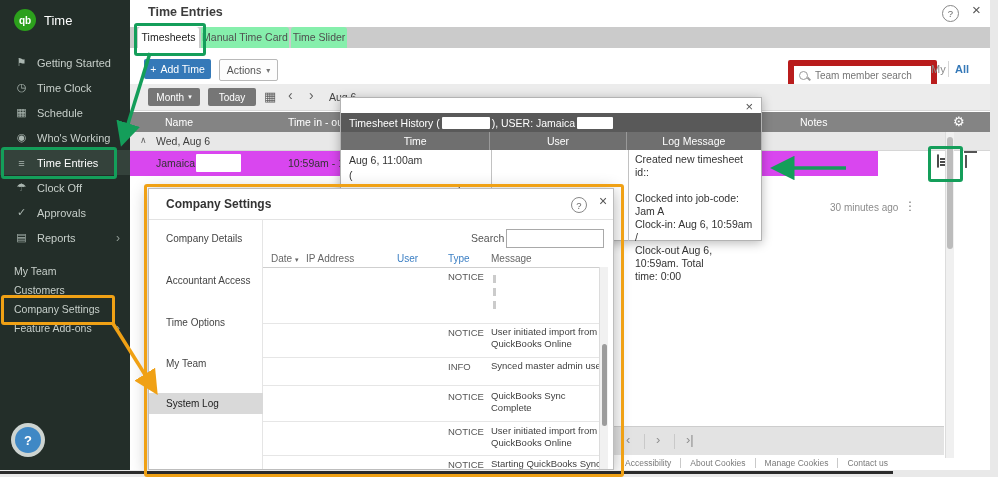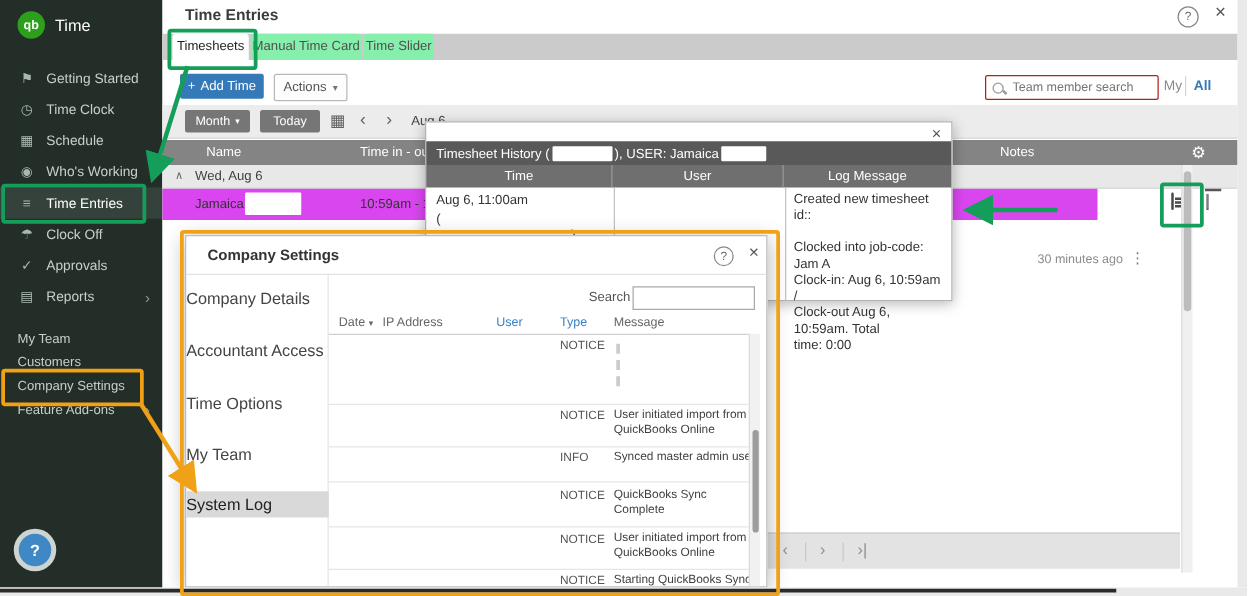--- a/index.html
+++ b/index.html
@@ -31,21 +31,21 @@
   .tabstrip{position:absolute;left:0;top:27px;width:860px;height:21px;background:#cbcbcb;}
   .tab{position:absolute;top:0;height:21px;line-height:21px;text-align:center;font-size:10.5px;
        color:#4f4f4f;background:#86efac;border-radius:3px 3px 0 0;cursor:pointer;}
   .tab.active{background:#fff;color:#222;}
   .btn-blue{position:absolute;background:#3579b8;color:#fff;border-radius:2px;font-size:10.5px;
             display:flex;align-items:center;justify-content:center;gap:4px;cursor:pointer;}
   .btn-ghost{position:absolute;background:#fdfdfd;border:1px solid #b9b9b9;color:#555;border-radius:2px;
              font-size:10.5px;display:flex;align-items:center;justify-content:center;gap:5px;cursor:pointer;}
   .btn-dark{position:absolute;background:#767676;color:#fff;border-radius:2px;font-size:10px;
             display:flex;align-items:center;justify-content:center;gap:4px;cursor:pointer;}
-  .search-box{position:absolute;left:658px;top:60px;width:132px;height:18px;border:1px solid #b91c1c;
+  .search-box{position:absolute;left:658px;top:60px;width:132px;height:18px;border:6px solid #b91c1c;
               border-radius:2px;background:#fff;display:flex;align-items:center;padding-left:5px;gap:5px;}
   .search-box input{border:none;outline:none;flex:1;font-size:10px;font-family:"Liberation Sans",sans-serif;
                     color:#444;background:transparent;min-width:0;}
   .magnifier{width:7px;height:7px;border:1.5px solid #9a9a9a;border-radius:50%;position:relative;flex:none;}
   .magnifier::after{content:"";position:absolute;width:4px;height:1.5px;background:#9a9a9a;
                     transform:rotate(45deg);right:-4px;bottom:-1px;}
   .datenav{position:absolute;left:0;top:84px;width:860px;height:27px;background:#ececec;
            border-bottom:1px solid #d8d8d8;box-sizing:border-box;}
   .thead{position:absolute;left:0;top:112px;width:860px;height:20px;background:#848484;color:#fff;}
   .thead span{position:absolute;top:4px;font-size:10.5px;}
@@ -79,22 +79,22 @@
   .popup-colhead div{border-right:1px solid #999;box-sizing:border-box;}
   .popup-vline{position:absolute;top:52px;height:91px;width:1px;background:#c2c2c2;}
   .prelines{white-space:pre-line;line-height:13px;}
   
   .modal{position:absolute;left:148px;top:188px;width:466px;height:282px;background:#fff;z-index:10;
          border:1px solid #bdbdbd;box-shadow:0 3px 16px rgba(0,0,0,.3);box-sizing:border-box;overflow:hidden;}
   .modal-title{position:absolute;left:17px;top:8px;font-size:12px;font-weight:bold;color:#333;}
   .modal-hline{position:absolute;left:0;top:30px;width:100%;height:1px;background:#e3e3e3;}
   .modal-nav{position:absolute;left:0;top:30px;width:114px;height:252px;border-right:1px solid #e5e5e5;
              box-sizing:border-box;}
-  .mnav-item{position:absolute;left:0;width:114px;height:21px;line-height:21px;
-             box-sizing:border-box;font-size:13px;color:#444;cursor:pointer;white-space:nowrap;}
+  .mnav-item{position:absolute;left:0;width:114px;height:21px;line-height:21px;padding-left:17px;
+             box-sizing:border-box;font-size:10px;color:#444;cursor:pointer;white-space:nowrap;}
   .mnav-item.active{background:#d9d9d9;color:#222;}
   .mcol{position:absolute;font-size:10px;color:#666;}
   .mcol.blue{color:#3b7fc4;}
   .mrow-type{position:absolute;font-size:9.5px;color:#555;}
   .mrow-msg{position:absolute;width:114px;font-size:9.5px;color:#3f3f3f;line-height:12px;}
   .mrow-line{position:absolute;left:114px;width:336px;height:1px;background:#e6e6e6;}
   .rbar{position:absolute;width:2.5px;height:8px;background:#cbcbcb;}
   
   .gbox{position:absolute;border:3px solid #149e5a;border-radius:3px;z-index:20;pointer-events:none;}
   .obox{position:absolute;border:3px solid #f0a115;border-radius:3px;z-index:20;pointer-events:none;}
@@ -233,20 +233,26 @@
     </div>
 
     <div class="pagestrip">
       <span style="left:14px">‹</span>
       <span style="left:44px">›</span>
       <span style="left:74px">›|</span>
       <span class="vsep" style="left:32px;top:7px;height:15px;width:1px;padding:0;cursor:default"></span>
       <span class="vsep" style="left:62px;top:7px;height:15px;width:1px;padding:0;cursor:default"></span>
     </div>
 
+    <div class="footer-links">
+      <span>Accessibility</span>
+      <span>About Cookies</span>
+      <span>Manage Cookies</span>
+      <span>Contact us</span>
+    </div>
   </main>
 
   <section class="popup">
     <div class="abs x-close" style="right:8px;top:2px;font-size:13px">×</div>
     <div class="popup-titlebar">
       <span>Timesheet History (</span>
       <span class="redact" style="position:static;display:inline-block;width:48px;height:12px;margin:0 2px"></span>
       <span>), USER: Jamaica</span>
       <span class="redact" style="position:static;display:inline-block;width:36px;height:12px;margin-left:2px"></span>
     </div>

